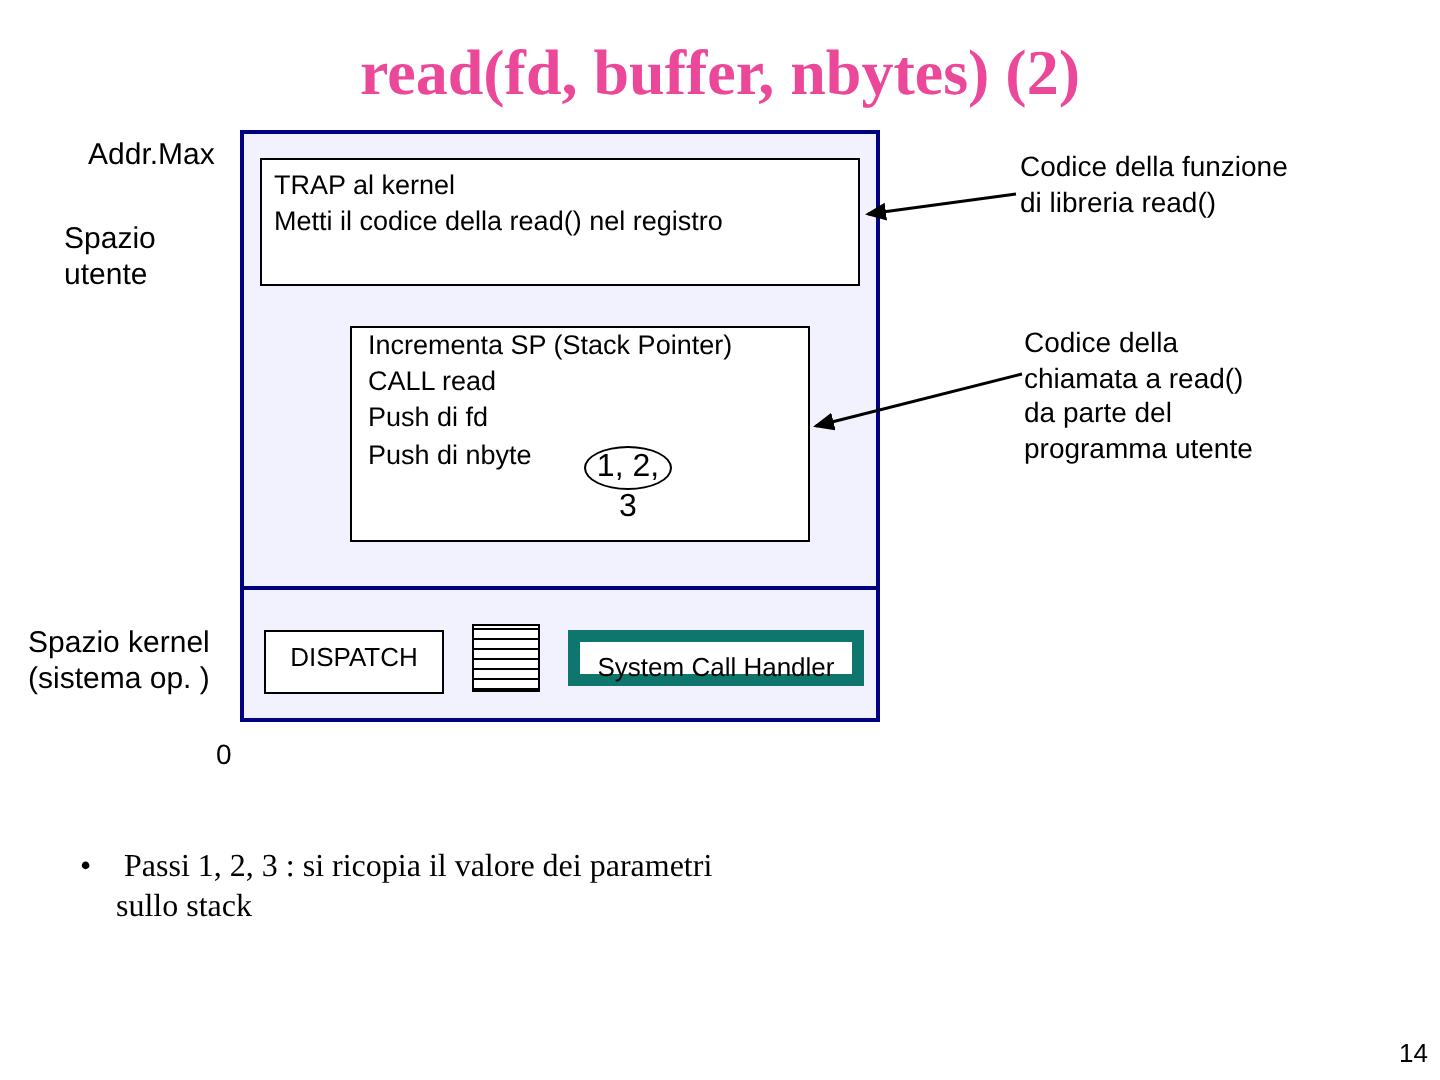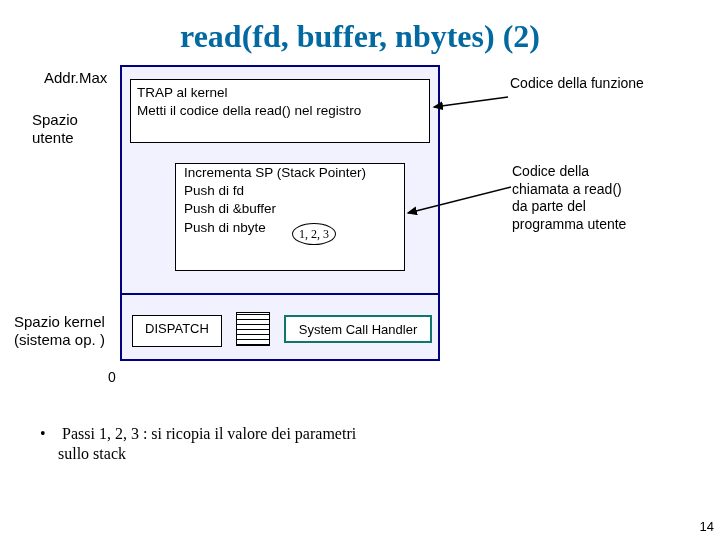--- a/index.html
+++ b/index.html
@@ -7,21 +7,21 @@
     width: 720px;
     height: 540px;
     background: #ffffff;
     font-family: "Times New Roman", Times, serif;
     position: relative;
     overflow: hidden;
   }
   .title {
     text-align: center;
     font-size: 32px;
-    color: #0369a1;
+    color: #ec4899;
     padding-top: 18px;
     padding-bottom: 8px;
   }
   .stage {
     position: relative;
     width: 100%;
     height: 360px;
   }
   .addr-max {
     position: absolute;
@@ -109,22 +109,22 @@
     position: absolute;
     display: inline-block;
     left: 116px;
     top: 59px;
     width: 44px;
     height: 22px;
     border: 1px solid #000;
     border-radius: 50%;
     background: #fff;
     text-align: center;
-    font-family: Liberation Serif, serif;
-    font-size: 12px;
+    font-family: Liberation Sans, sans-serif;
+    font-size: 16px;
     line-height: 20px;
   }
   .dispatch-box {
     position: absolute;
     left: 132px;
     top: 252px;
     width: 90px;
     height: 32px;
     background: #fff;
     border: 1px solid #000;
@@ -143,21 +143,21 @@
     background: #fff;
     background-image: repeating-linear-gradient(0deg, #000 0px, #000 1px, transparent 1px, transparent 5px);
   }
   .sch-box {
     position: absolute;
     left: 284px;
     top: 252px;
     width: 148px;
     height: 28px;
     background: #fff;
-    border: 2px solid #0f766e;
+    border: 6px solid #0f766e;
     font-family: Arial, Helvetica, sans-serif;
     font-size: 13px;
     text-align: center;
     line-height: 26px;
   }
   .annot {
     position: absolute;
     font-family: Arial, Helvetica, sans-serif;
     font-size: 14px;
     color: #000;
@@ -218,32 +218,33 @@
   <div class="user-space"></div>
   <div class="kernel-space"></div>
 
   <div class="return-box">
     <div>TRAP al kernel</div>
     <div>Metti il codice della read() nel registro</div>
   </div>
 
   <div class="increment-box">
     <div>Incrementa SP (Stack Pointer)</div>
+    <div>CALL read</div>
     <div>Push di fd</div>
-    <div>Push di &amp;buffer</div>
     <div>Push di nbyte</div>
     <span class="step-oval">1, 2, 3</span>
   </div>
 
   <div class="dispatch-box">DISPATCH</div>
   <div class="hatch-box"></div>
   <div class="sch-box">System Call Handler</div>
 
   <div class="annot annot1">
     <span>Codice della funzione</span><br>
+    <span>di libreria read()</span>
   </div>
 
   <div class="annot annot2">
     <span>Codice della</span><br>
     <span>chiamata a read()</span><br>
     <span>da parte del</span><br>
     <span>programma utente</span>
   </div>
 
   <svg class="arrows" viewBox="0 0 720 360">

